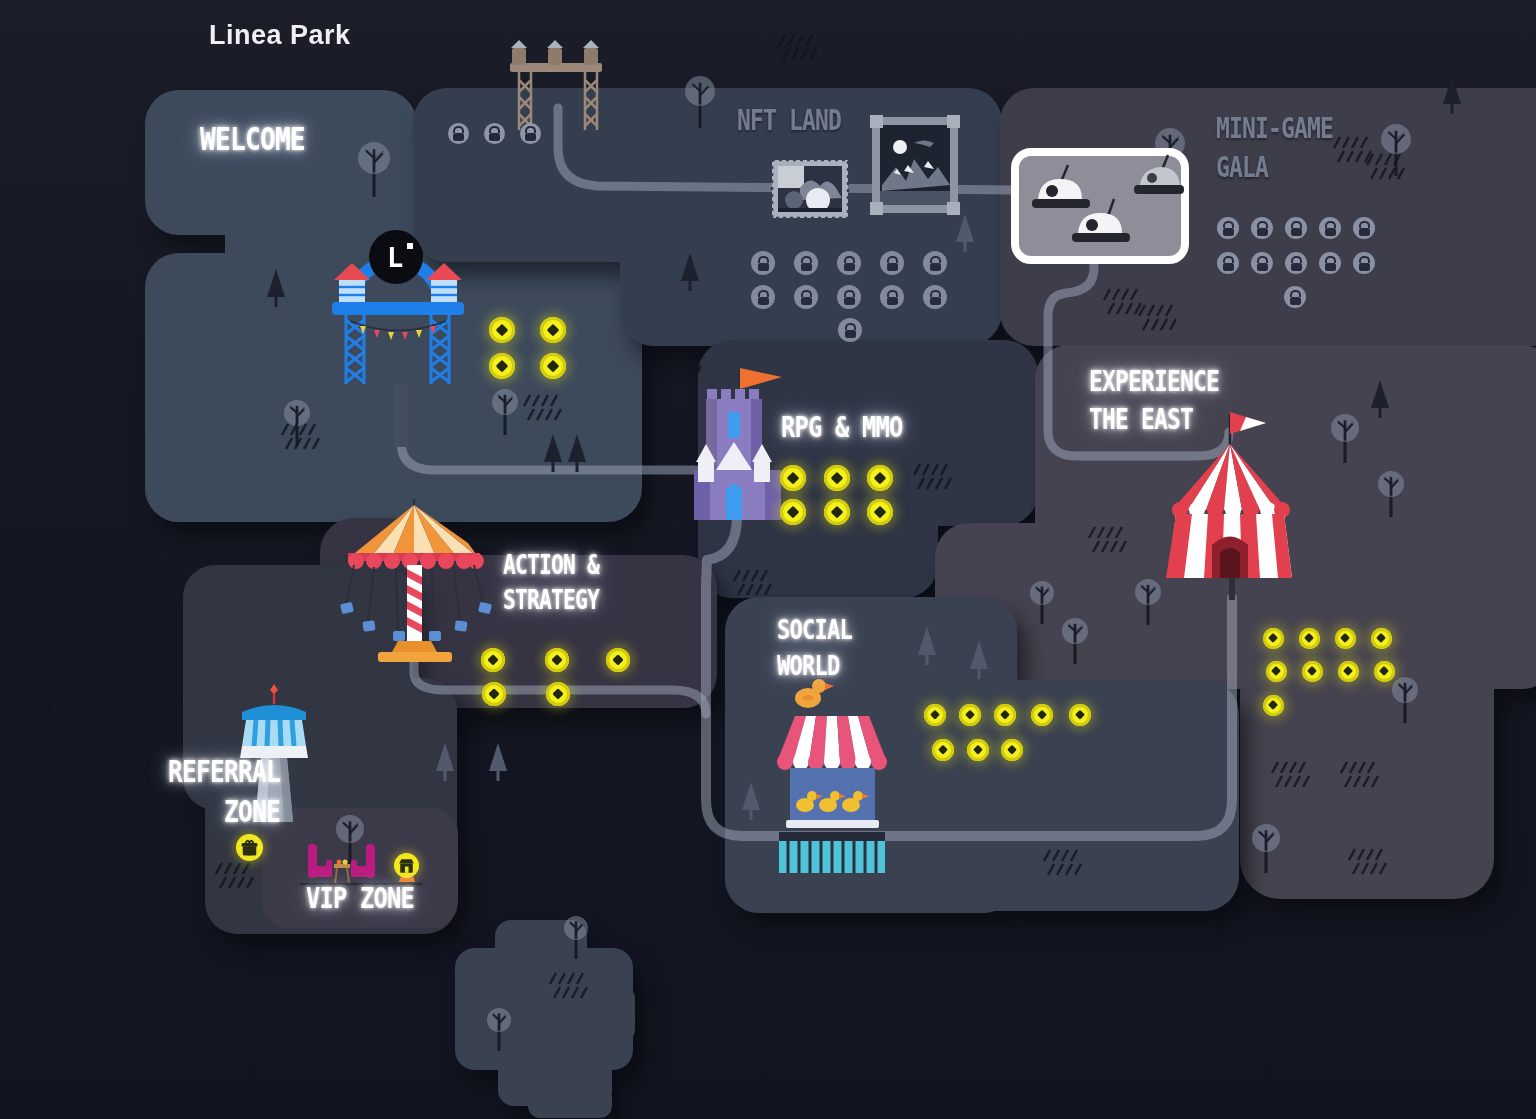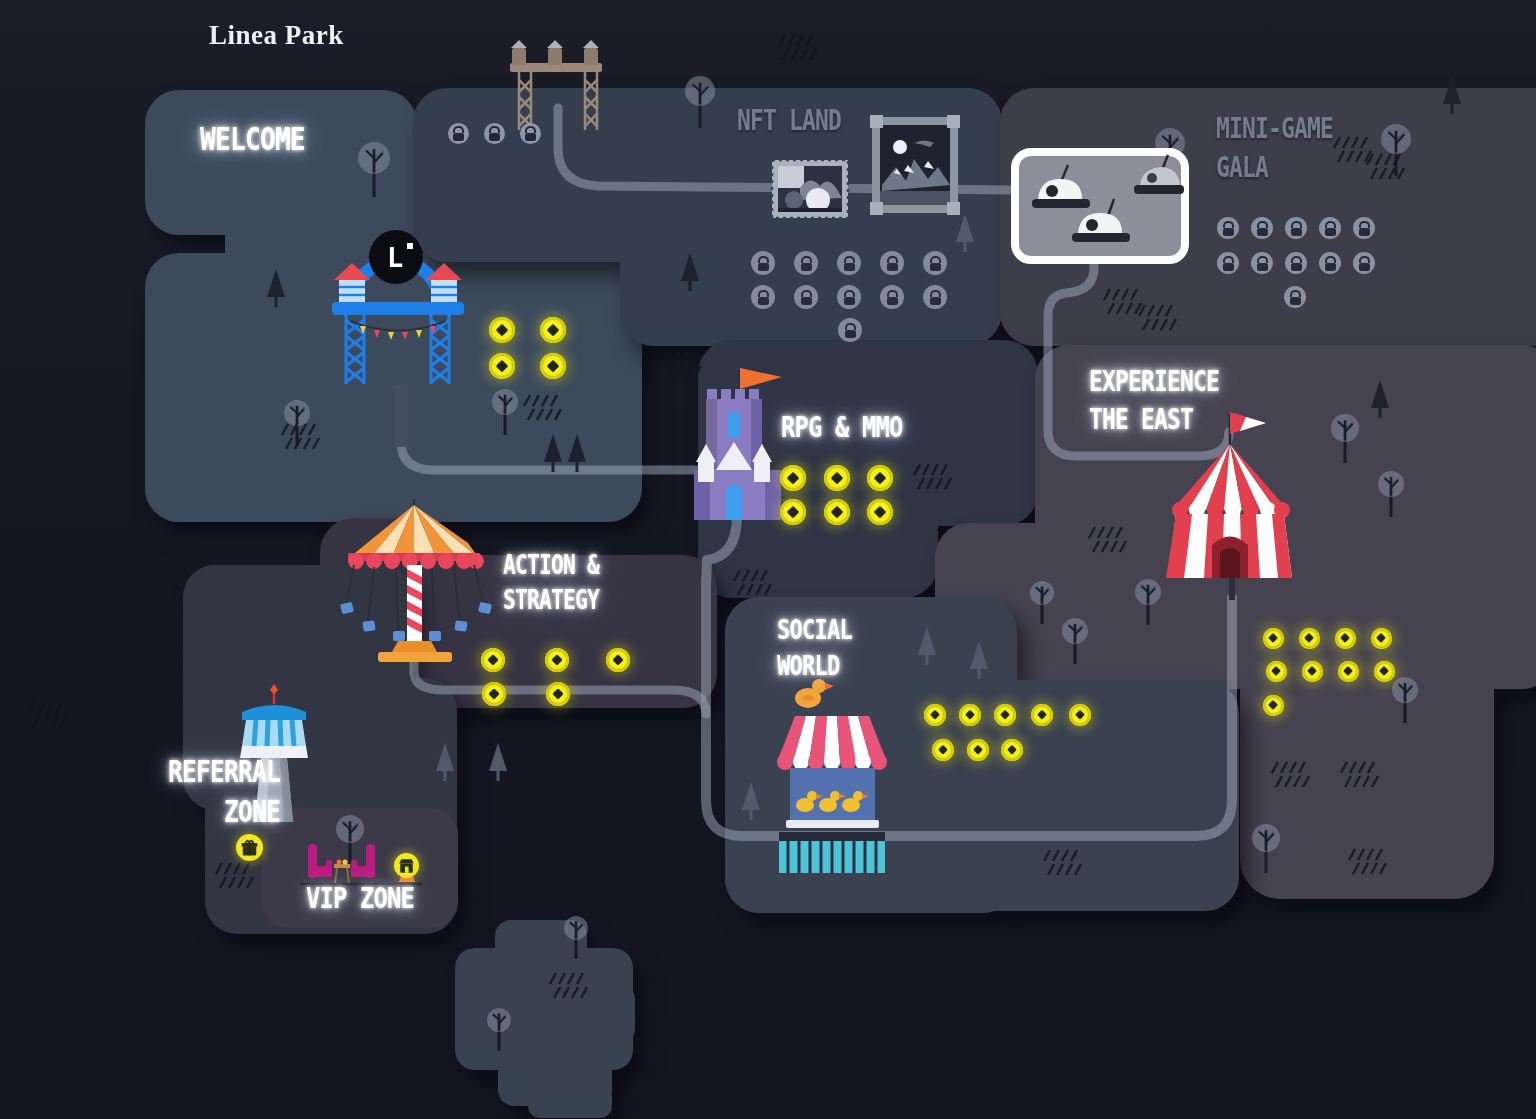--- a/index.html
+++ b/index.html
@@ -13,21 +13,21 @@
   .c-rpg{background:#2f3545;} .c-east{background:#464350;} .c-action{background:#363343;}
   .c-social{background:#3a4150;} .c-ref{background:#313642;} .c-vip{background:#3c3a48;}
   .c-blob{background:#3a4150;}
   .layer{position:absolute;left:0;top:0;width:1536px;height:1119px;pointer-events:none;}
   .glow{position:absolute;color:#fff;font-weight:700;letter-spacing:-1px;line-height:1.34;
         transform:scaleX(.82);transform-origin:left top;white-space:nowrap;
         text-shadow:0 0 5px rgba(255,255,255,.95),0 0 13px rgba(255,255,255,.7),0 0 28px rgba(205,220,255,.45);}
   .muted{position:absolute;color:#747d8f;font-weight:700;letter-spacing:-1px;line-height:1.38;
         transform:scaleX(.82);transform-origin:left top;white-space:nowrap;
         text-shadow:0 2px 3px rgba(0,0,0,.4);}
-  .title{position:absolute;font-family:Liberation Serif, serif;font-weight:700;
+  .title{position:absolute;font-family:Liberation Sans, sans-serif;font-weight:700;
         color:#eef0f4;letter-spacing:.5px;}
   .coin{position:absolute;border-radius:50%;background:#f4f01c;
         box-shadow:0 0 12px 3px rgba(244,240,28,.35), inset 0 0 0 3px #d2cb0e;}
   .coin::after{content:"";position:absolute;left:50%;top:50%;width:34%;height:34%;
         background:#22260e;transform:translate(-50%,-50%) rotate(45deg);border-radius:18%;}
   .lock{position:absolute;border-radius:50%;background:#98a0b2;display:flex;flex-direction:column;
         align-items:center;justify-content:center;}
   .lock::before{content:"";width:7px;height:5px;border:2px solid #222739;border-bottom:none;
         border-radius:5px 5px 0 0;}
   .lock::after{content:"";width:11px;height:8px;background:#222739;border-radius:2.5px;}

